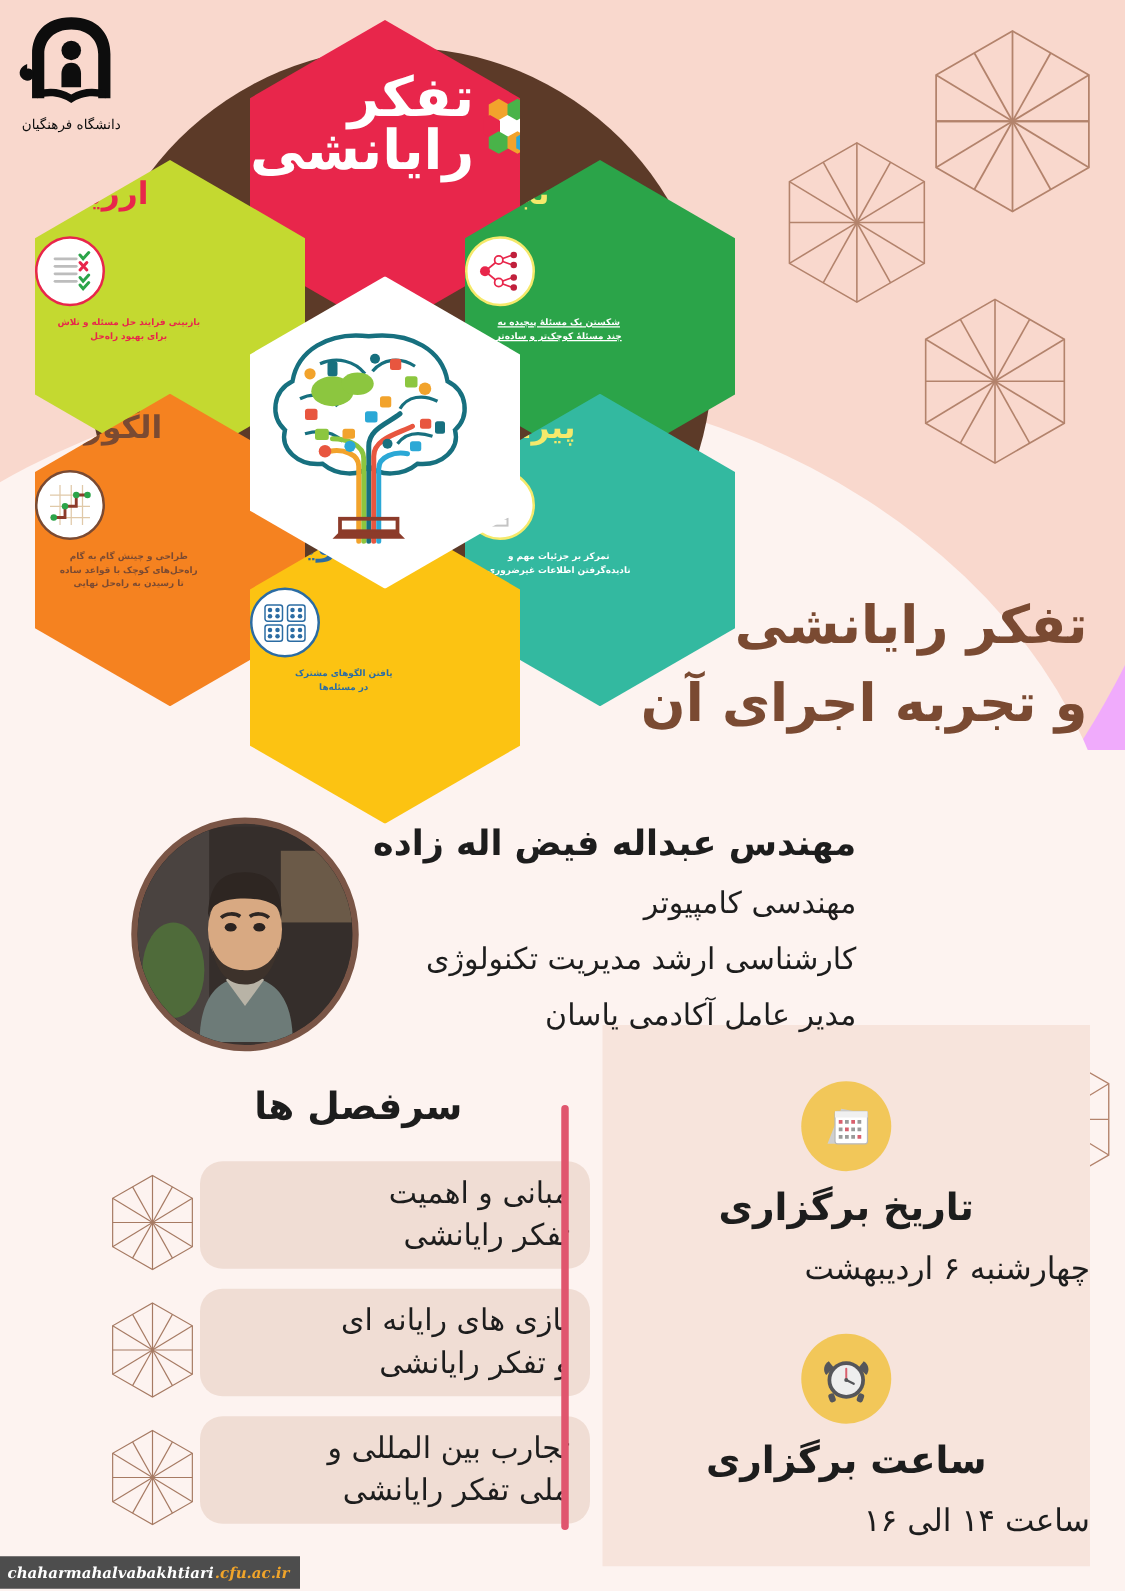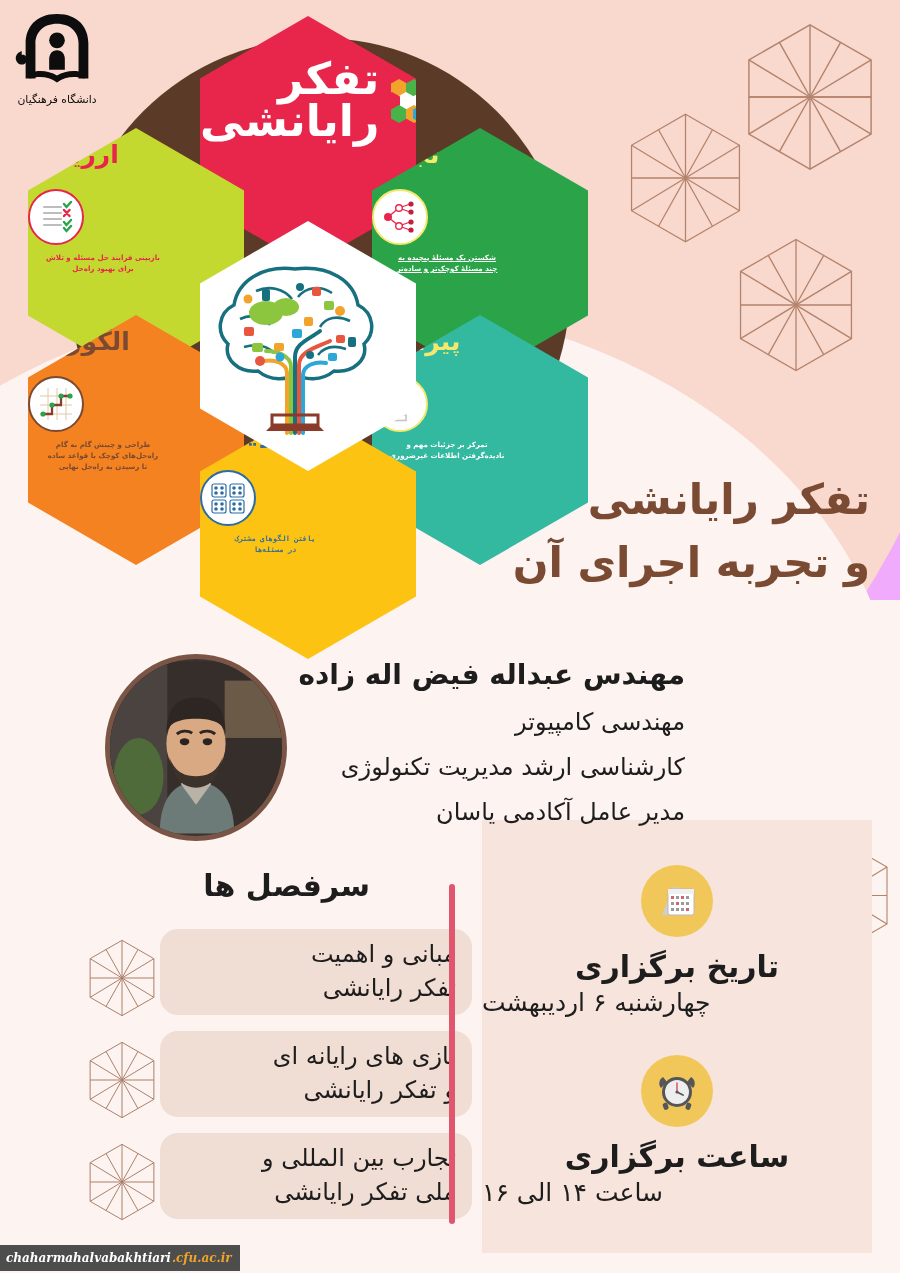--- a/index.html
+++ b/index.html
@@ -81,21 +81,21 @@
   #hx-eval .hx-desc{color:#e8264b;}
   #hx-analyze{left:362px;top:120px;background:#2ba449;}
   #hx-analyze .hx-title{color:#f5e96b;font-size:25px;}
   #hx-analyze .hx-desc{color:#ffffff;text-decoration:underline;}
   #hx-algo{left:18px;top:307px;background:#f58220;}
   #hx-algo .hx-title{color:#7a4a32;font-size:25px;}
   #hx-algo .hx-desc{color:#7a4a32;}
   #hx-abstract{left:362px;top:307px;background:#33b9a0;}
   #hx-abstract .hx-title{color:#f5e96b;font-size:25px;}
   #hx-abstract .hx-desc{color:#ffffff;}
-  #hx-pattern{left:190px;top:401px;background:#fcc312;font-family:Liberation Mono, monospace;}
+  #hx-pattern{left:190px;top:401px;background:#fcc312;}
   #hx-pattern .hx-title{color:#2b6ca3;font-size:25px;}
   #hx-pattern .hx-desc{color:#2b6ca3;}
   #hx-brain{left:190px;top:213px;background:#ffffff;}
   .brainbox{width:190px;height:190px;margin-top:26px;}
   
   .main-title{
     position:absolute;right:30px;top:468px;z-index:30;
     text-align:right;color:#7a4a32;
     font-size:42px;font-weight:bold;line-height:1.5;
     direction:rtl;
@@ -143,21 +143,21 @@
   }
   .ev-icon{
     width:72px;height:72px;border-radius:50%;background:#f2c759;
     margin:0 auto;display:flex;align-items:center;justify-content:center;
   }
   .ev-head{
     text-align:center;color:#1d1d1d;font-size:30px;font-weight:bold;
     margin-top:12px;direction:rtl;
   }
   .ev-val{
-    text-align:left;color:#1d1d1d;font-size:25px;margin-top:4px;direction:rtl;
+    text-align:right;color:#1d1d1d;font-size:25px;margin-top:16px;direction:rtl;
   }
   
   .url-bar{
     position:absolute;left:0;top:1245px;height:22px;z-index:60;
     background:#4d4d4d;color:#ffffff;
     font-family:"DejaVu Serif","Liberation Serif",serif;
     font-style:italic;font-weight:bold;font-size:12px;
     padding:2px 8px 2px 6px;display:flex;align-items:center;direction:ltr;
   }
   .url-bar .dom{color:#f0a42a;margin-left:1px;}

